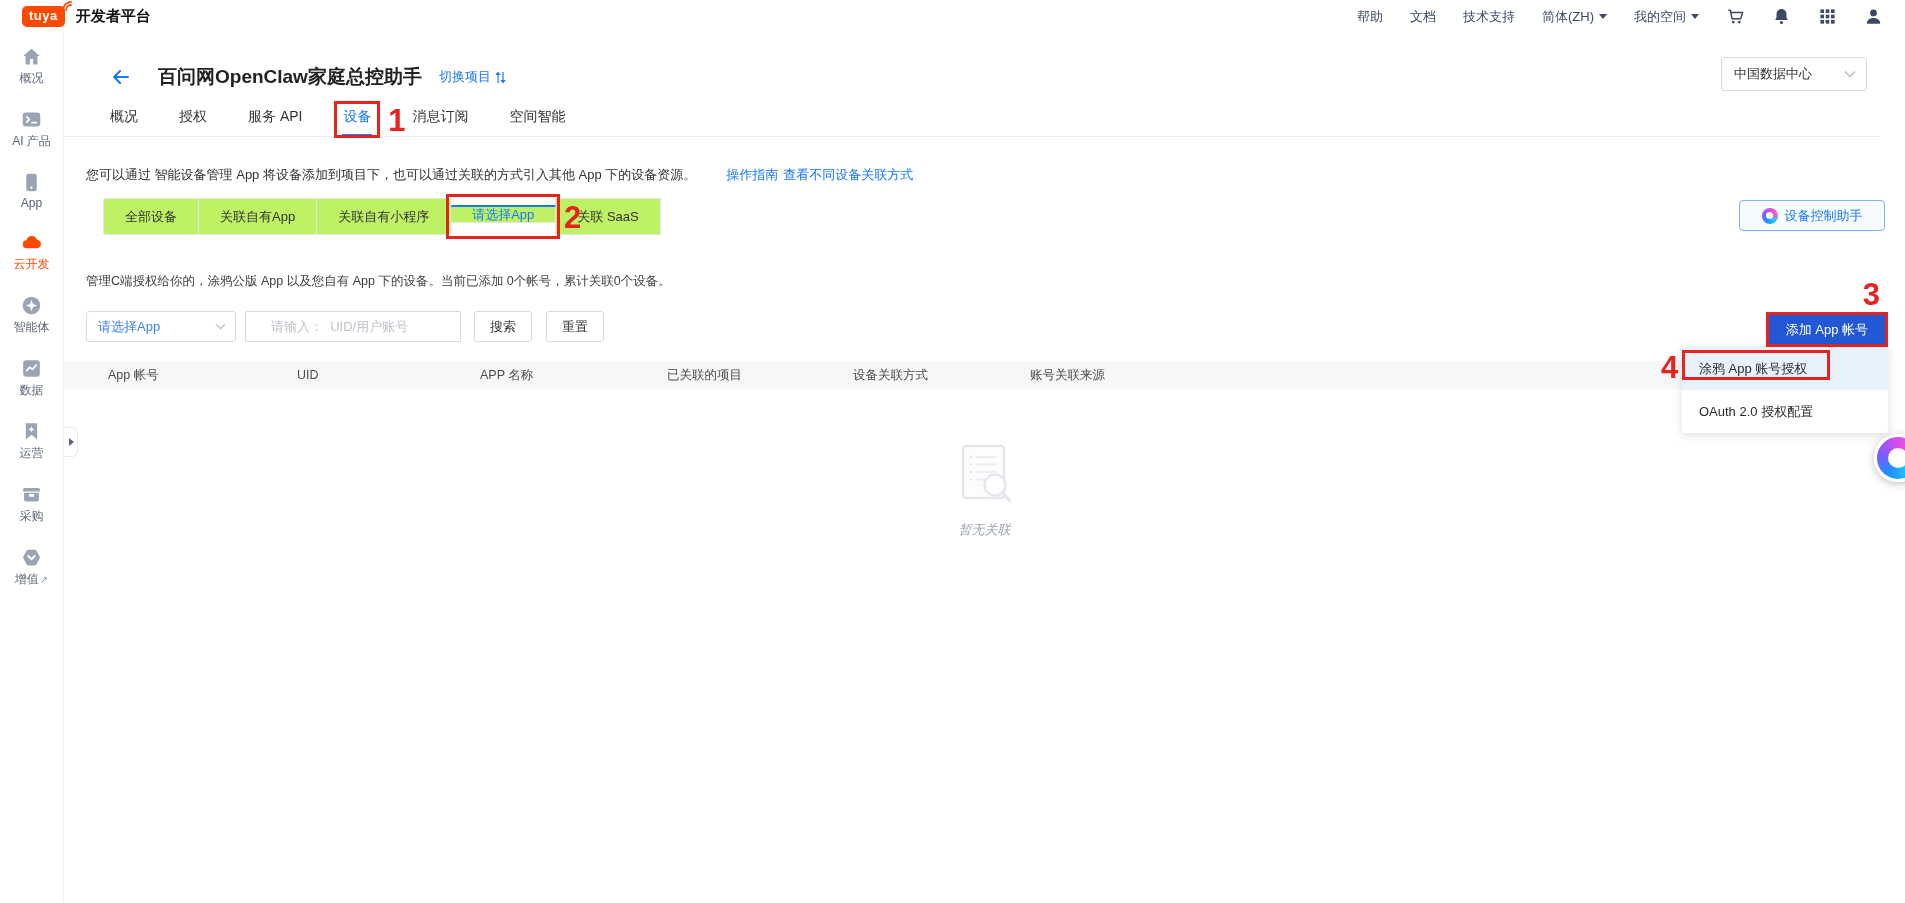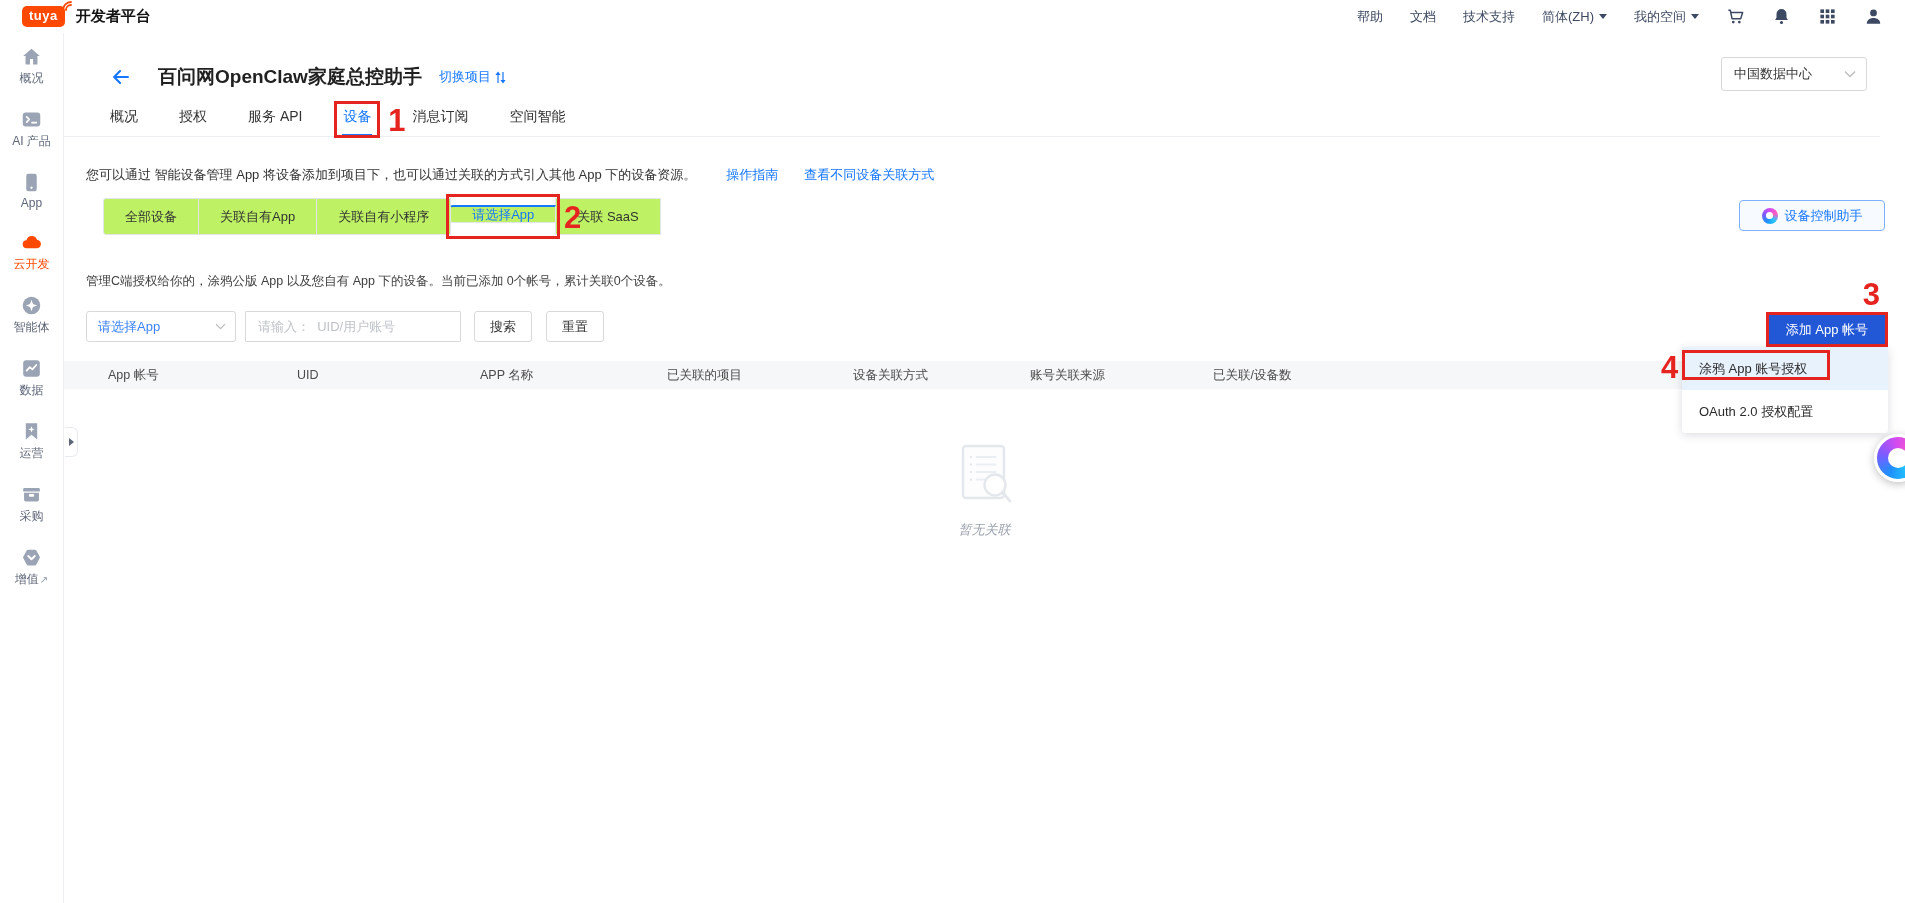--- a/index.html
+++ b/index.html
@@ -67,21 +67,21 @@
   .num { position:absolute; color:#e5231f; font-size:31px; font-weight:bold; line-height:1; z-index:4; }
   .num-1 { right:-34px; top:-3px; }
   .num-2 { right:-25px; top:4px; }
   .num-3 { top:-33px; right:8px; }
   .num-4 { left:-21px; top:5px; }
 
   .row-desc { display:flex; align-items:center; padding-top:29px; padding-left:22px; font-size:13px; color:#333; }
   .desc-text { white-space:nowrap; }
   .blue-link { display:flex; align-items:center; gap:5px; color:#1677ff; cursor:pointer; white-space:nowrap;justify-content:center; }
   .link-guide { margin-left:25px; }
-  .link-relation { margin-left:21px; }
+  .link-relation { }
 
   .row-subtabs { display:flex; padding-top:14px; padding-left:39px; font-size:13px; }
   .subtab { height:37px; line-height:35px; padding:0 21px; background:#bef264; border:1px solid #e2e6ec;
     margin-left:-1px; cursor:pointer; color:#333; white-space:nowrap; }
   .subtab:first-child { margin-left:0; border-radius:3px 0 0 3px; }
   .subtab-wrap { position:relative; margin-left:-1px; }
   .subtab-wrap .subtab { margin-left:0; }
   .subtab.active { color:#1677ff; border-top:2px solid #1677ff; line-height:33px; }
   .anno-sub { position:absolute; left:-4px; right:-4px; top:-4px; bottom:-4px; border:3px solid #e5231f; pointer-events:none; z-index:3; }
 
@@ -92,21 +92,21 @@
     background:conic-gradient(from 210deg,#1f8fff,#7a5cff,#d44bf0,#ff5bbf,#22c8ff,#1f8fff); }
   .donut::after { content:""; position:absolute; inset:27%; background:#fff; border-radius:50%; }
 
   .row-manage { padding-top:38px; padding-left:22px; font-size:12.5px; color:#404040; white-space:nowrap; }
 
   .row-filter { display:flex; align-items:center; margin-top:21px; padding-left:22px; }
   .f-select { width:150px; height:31px; border:1px solid #d9d9d9; border-radius:3px; background:#fff;
     display:flex; align-items:center; justify-content:space-between; padding:0 9px 0 11px;
     color:#3b82f6; font-size:13px; cursor:pointer; }
   .f-input { margin-left:9px; width:216px; height:31px; border:1px solid #d9d9d9; border-radius:1px;
-    padding:0 12px; font-size:13px; color:#333; outline:none; font-family:inherit; }
+    padding:0 25px; font-size:13px; color:#333; outline:none; font-family:inherit; }
   .f-input::placeholder { color:#bfc3c9; }
   .f-btn { margin-left:13px; height:31px; padding:0 15px; background:#fff; border:1px solid #d9d9d9;
     border-radius:3px; font-size:13px; color:#333; cursor:pointer; font-family:inherit; }
   .f-btn + .f-btn { margin-left:14px; }
 
   .add-group { position:absolute; top:279px; right:17px; z-index:12; }
   .anno-add { border:3px solid #e5231f; }
   .add-btn { display:block; height:29px; padding:0 17px; background:#2257d6; color:#fff; font-size:13px;
     border:none; cursor:pointer; font-family:inherit; white-space:nowrap; }
 
@@ -382,21 +382,20 @@
     </div>
   </div>
 
   <div class="table-header">
     <span class="th th-0">App 帐号</span>
     <span class="th th-1">UID</span>
     <span class="th th-2">APP 名称</span>
     <span class="th th-3">已关联的项目</span>
     <span class="th th-4">设备关联方式</span>
     <span class="th th-5">账号关联来源</span>
-    <span class="th th-6">已关联/设备数</span>
   </div>
 
   <div class="dropdown">
     <div class="dd-item hl">
       <span>涂鸦 App 账号授权</span>
       <span class="anno-dd"></span>
       <span class="num num-4">4</span>
     </div>
     <div class="dd-item">
       <span>OAuth 2.0 授权配置</span>

